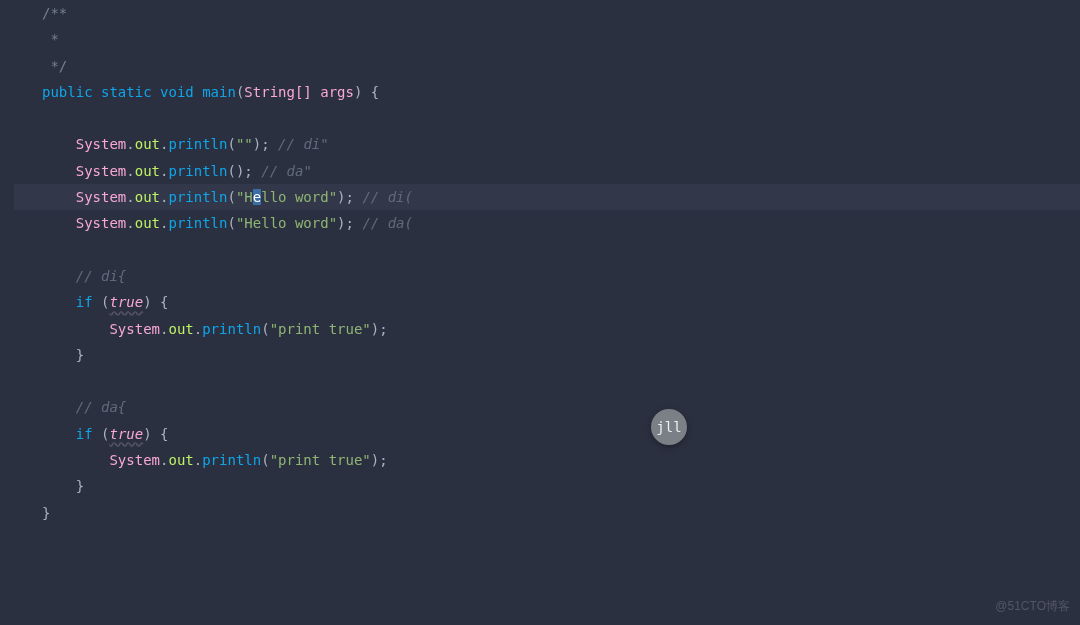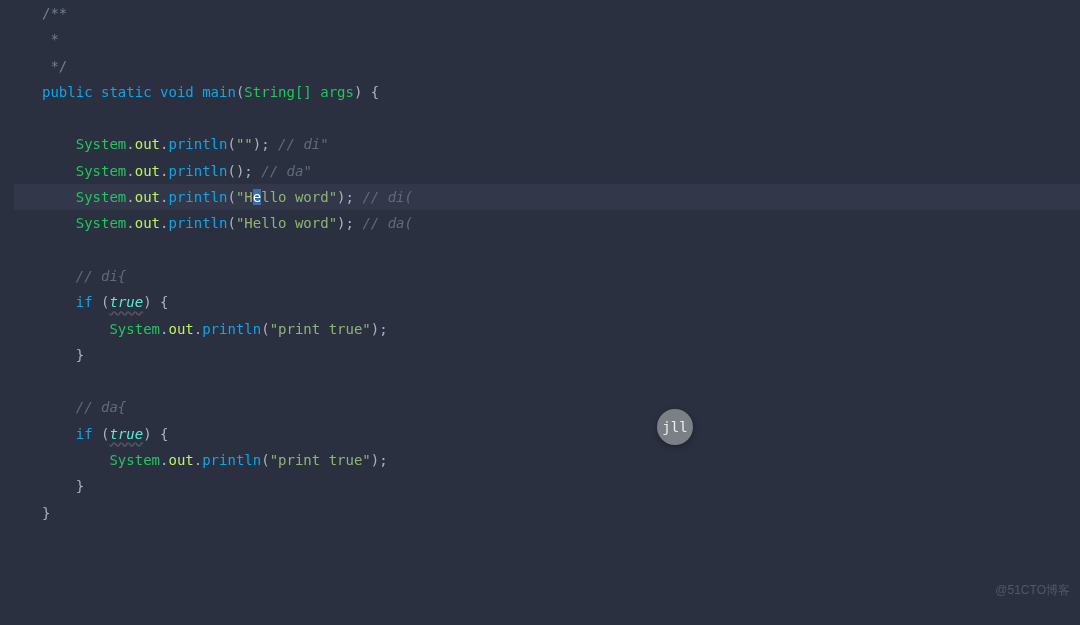--- a/index.html
+++ b/index.html
@@ -32,26 +32,26 @@
     position: relative;
   }
   .codeline.highlighted {
     background: #323849;
   }
   .c-doc       { color: #72808f; }
   .c-doc-star  { color: #72808f; }
   .c-tag       { color: #72808f; font-weight: 600; }
   .c-param     { color: #72808f; font-style: italic; text-decoration: underline wavy #556; text-underline-offset: 3px; }
   .c-keyword   { color: #0ea5e9; }
-  .c-ident     { color: #22c55e; }
+  .c-ident     { color: #f9a8d4; }
   .c-method    { color: #0ea5e9; }
   .c-field     { color: #bef264; }
   .c-string    { color: #8fb573; }
   .c-punct     { color: #abb2bf; }
-  .c-bool      { color: #5eead4; font-style: italic; text-decoration: underline wavy #556; text-underline-offset: 3px; }
+  .c-bool      { color: #f9a8d4; font-style: italic; text-decoration: underline wavy #556; text-underline-offset: 3px; }
   .c-linecomment { color: #5f6b7a; font-style: italic; }
 
   .cursor-sel {
     background: #3b6ea5;
     color: #ffffff;
     padding: 0 0px;
   }
 
   .keycap {
     position: absolute;
@@ -61,27 +61,26 @@
     height: 36px;
     border-radius: 50%;
     background: #7b7f86;
     color: #eceff1;
     display: flex;
     align-items: center;
     justify-content: center;
     font-family: inherit;
     font-size: 14px;
     box-shadow: 0 2px 6px rgba(0,0,0,0.3);
-    margin-left: 6px;
   }
 
   .watermark {
     position: absolute;
     right: 10px;
-    bottom: 22px;
+    bottom: 6px;
     color: #6a7080;
     font-size: 12px;
     font-family: sans-serif;
     opacity: 0.6;
   }
 </style>
 </head>
 <body>
 
 <div class="gutter"></div>

